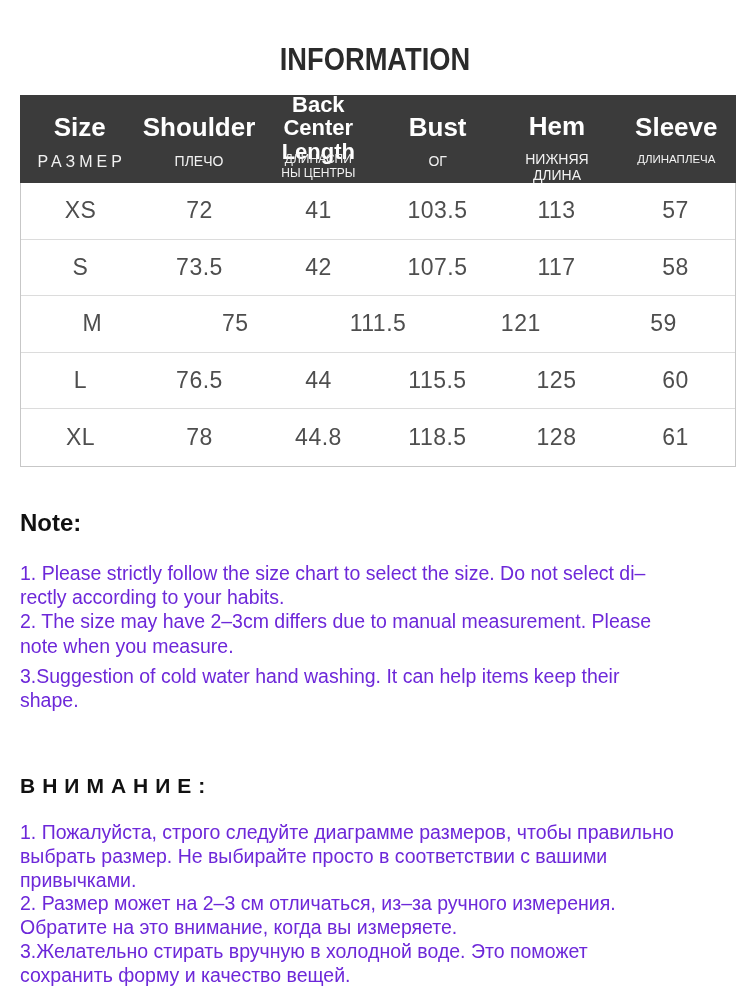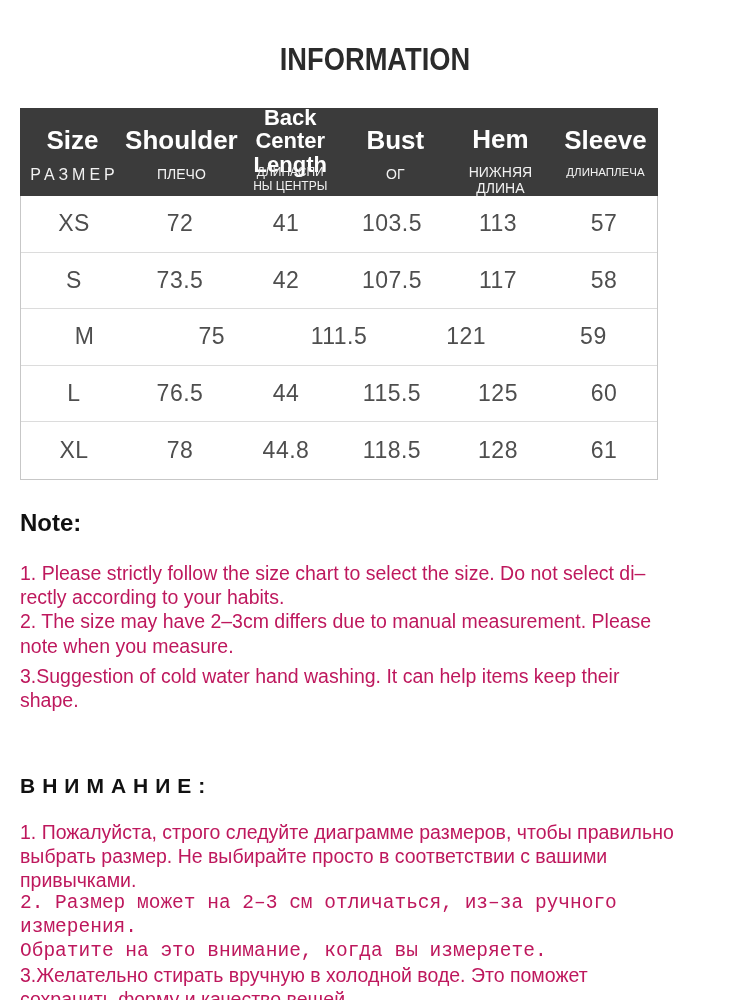--- a/index.html
+++ b/index.html
@@ -23,22 +23,22 @@
     color: #2b2b2b;
     letter-spacing: 0px;
     transform: scaleX(0.88);
     transform-origin: center;
   }
 
   
   .size-table {
     position: absolute;
     left: 20px;
-    top: 108px;
-    width: 638px;
+    top: 95px;
+    width: 716px;
   }
   .thead {
     display: flex;
     background: #3b3b3b;
     color: #ffffff;
     height: 88px;
   }
   .th {
     flex: 1;
     display: flex;
@@ -98,21 +98,21 @@
   .note-section { position: absolute; left: 20px; top: 509px; width: 712px; }
   .note-heading {
     font-size: 24px;
     font-weight: bold;
     color: #111111;
   }
   .note-text {
     margin-top: 24px;
     font-size: 19.5px;
     line-height: 24.2px;
-    color: #be185d;
+    color: #6d28d9;
     white-space: pre-line;
   }
 
   .attention-section { position: absolute; left: 20px; top: 774px; width: 712px; }
   .attention-heading {
     font-size: 21px;
     font-weight: bold;
     color: #111111;
     letter-spacing: 7px;
   }
@@ -207,19 +207,19 @@
 note when you measure.</div>
     <div class="note-text" style="margin-top:6px;">3.Suggestion of cold water hand washing. It can help items keep their
 shape.</div>
   </div>
 
   <div class="attention-section">
     <div class="attention-heading">ВНИМАНИЕ:</div>
     <div class="note-text">1. Пожалуйста, строго следуйте диаграмме размеров, чтобы правильно
 выбрать размер. Не выбирайте просто в соответствии с вашими
 привычками.</div>
-    <div class="note-text" style="margin-top:0;font-family:Liberation Mono, monospace;">2. Размер может на 2–3 см отличаться, из–за ручного измерения.
+    <div class="note-text" style="margin-top:0;">2. Размер может на 2–3 см отличаться, из–за ручного измерения.
 Обратите на это внимание, когда вы измеряете.</div>
     <div class="note-text" style="margin-top:0;">3.Желательно стирать вручную в холодной воде. Это поможет
 сохранить форму и качество вещей.</div>
   </div>
 
 </div>
 
 </body></html>

